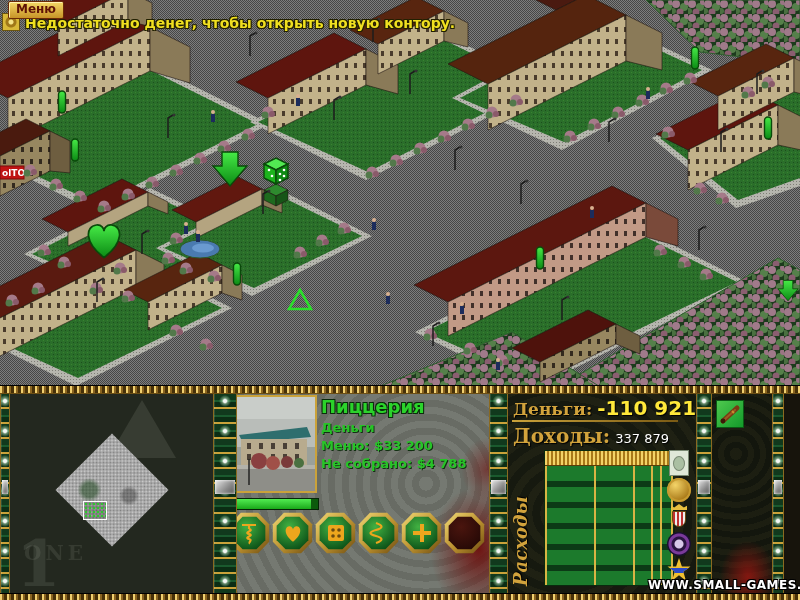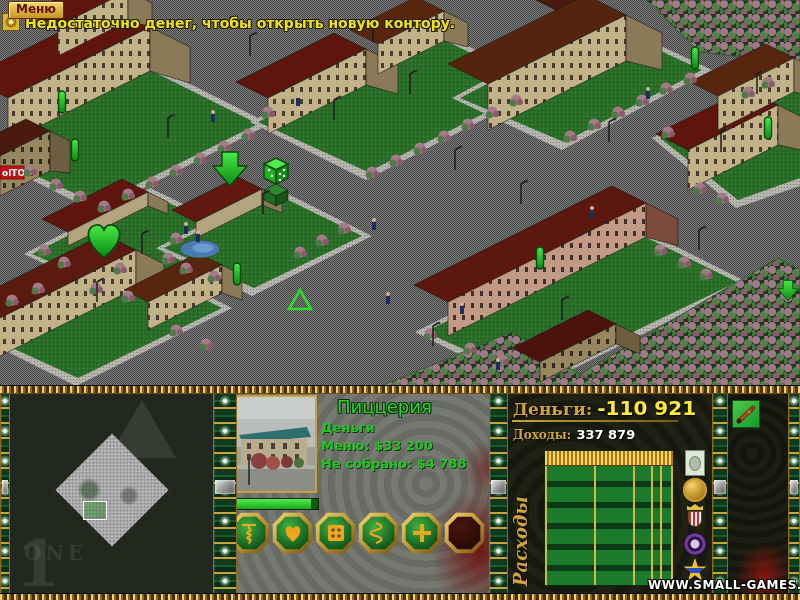--- a/index.html
+++ b/index.html
@@ -56,51 +56,51 @@
   
   .mid-sec{position:relative;width:252px;height:100%;overflow:hidden;
     background-image:
       radial-gradient(70px 90px at 96% 78%,rgba(110,10,8,.9),rgba(110,10,8,0) 70%),
       radial-gradient(36px 46px at 99% 38%,rgba(110,10,8,.55),rgba(110,10,8,0) 70%),
       repeating-radial-gradient(circle at 75% 45%,rgba(255,255,255,.05) 0 7px,rgba(0,0,0,.06) 7px 14px);
     background-color:#6e726a;}
   .photo{position:absolute;left:-2px;top:1px;width:82px;height:98px;border:2px solid #caa23a;
     box-sizing:border-box;background:#9aa09a;}
   .biz-text{position:absolute;left:84px;top:2px;}
-  .biz-name{font-size:18px;font-weight:normal;color:#2bd32b;color:#2bd32b;
-    text-shadow:1px 1px 0 #0c2c0c,-1px -1px 0 #0c2c0c,1px -1px 0 #0c2c0c,-1px 1px 0 #0c2c0c;margin-left:16px;}
+  .biz-name{font-size:18px;font-weight:bold;color:#2bd32b;color:#2bd32b;
+    text-shadow:1px 1px 0 #0c2c0c,-1px -1px 0 #0c2c0c,1px -1px 0 #0c2c0c,-1px 1px 0 #0c2c0c;}
   .biz-line{margin-top:3px;font-size:13px;font-weight:bold;color:#27c427;
     text-shadow:1px 1px 0 #123012;}
   .pbar{position:absolute;left:-2px;top:104px;width:84px;height:12px;background:#0c5a0c;
     border:1px solid #062406;box-sizing:border-box;}
   .pbar .fill{width:91%;height:100%;background:linear-gradient(#52ec52,#1aa81a);}
   .btn-row{position:absolute;left:-8px;top:118px;display:flex;gap:2px;}
   .oct{width:41px;height:42px;cursor:pointer;display:flex;align-items:center;justify-content:center;
     clip-path:polygon(29% 2%,71% 2%,98% 29%,98% 71%,71% 98%,29% 98%,2% 71%,2% 29%);
     background:linear-gradient(135deg,#f4dc78,#b98f2e 55%,#6b4a10);}
   .oct .inner{width:33px;height:34px;display:flex;align-items:center;justify-content:center;
     clip-path:polygon(29% 2%,71% 2%,98% 29%,98% 71%,71% 98%,29% 98%,2% 71%,2% 29%);
     background:radial-gradient(circle at 40% 32%,#42b142,#0c5218 78%);}
   .oct.empty .inner{background:radial-gradient(circle at 40% 32%,#4a150e,#260906 78%);}
   .hint{position:absolute;left:-4px;top:168px;width:250px;font-size:13px;color:#e8d820;
     text-shadow:1px 1px 0 #2a2a08;white-space:nowrap;}
 
   
-  .fin-sec{position:relative;width:204px;height:100%;overflow:hidden;background-color:#171a10;
+  .fin-sec{position:relative;width:188px;height:100%;overflow:hidden;background-color:#171a10;
     background-image:repeating-radial-gradient(circle at 30% 60%,rgba(180,160,80,.05) 0 8px,rgba(0,0,0,.05) 8px 16px);}
   .gold-label{font-family:"DejaVu Serif",serif;font-weight:bold;color:#d2a33c;
     text-shadow:1px 1px 1px #000;}
   .money-line{position:absolute;left:5px;top:2px;white-space:nowrap;}
   .money-line .gold-label{font-size:17px;}
   .money-val{font-size:20px;font-weight:bold;color:#ffe83a;text-shadow:1px 1px 1px #000;}
   .money-rule{position:absolute;left:4px;top:26px;width:166px;height:2px;
     background:linear-gradient(90deg,#caa23a,#7a5a14);}
   .income-line{position:absolute;left:5px;top:30px;white-space:nowrap;}
-  .income-line .gold-label{font-size:12px;margin-top:48px;}
-  .income-val{font-size:13px;font-weight:bold;color:#fff;text-shadow:1px 1px 1px #000;}
+  .income-line .gold-label{font-size:20px;margin-top:48px;}
+  .income-val{font-size:13px;font-weight:normal;color:#fff;text-shadow:1px 1px 1px #000;}
   .expenses{position:absolute;left:2px;top:60px;height:132px;
     font-family:"DejaVu Serif",serif;font-style:italic;font-weight:bold;font-size:18px;color:#d2a33c;
     writing-mode:vertical-rl;transform:rotate(180deg);text-shadow:1px 1px 1px #000;}
   .chart{position:absolute;left:36px;top:56px;width:128px;height:134px;border:1px solid #0a2a0e;}
   .coin-band{height:14px;border-bottom:1px solid #5a3c08;
     background:repeating-linear-gradient(90deg,#f4d468 0 2px,#a87818 2px 4px),linear-gradient(#fff,#000);}
   .chart-body{position:relative;height:119px;
     background:repeating-linear-gradient(180deg,#1c7a2c 0 15px,#0c3a16 15px 21px);}
   .vline{position:absolute;top:0;bottom:0;width:2px;background:#d8b444;}
   .icons-col{position:absolute;right:4px;top:56px;width:26px;display:flex;flex-direction:column;gap:2px;align-items:center;}

